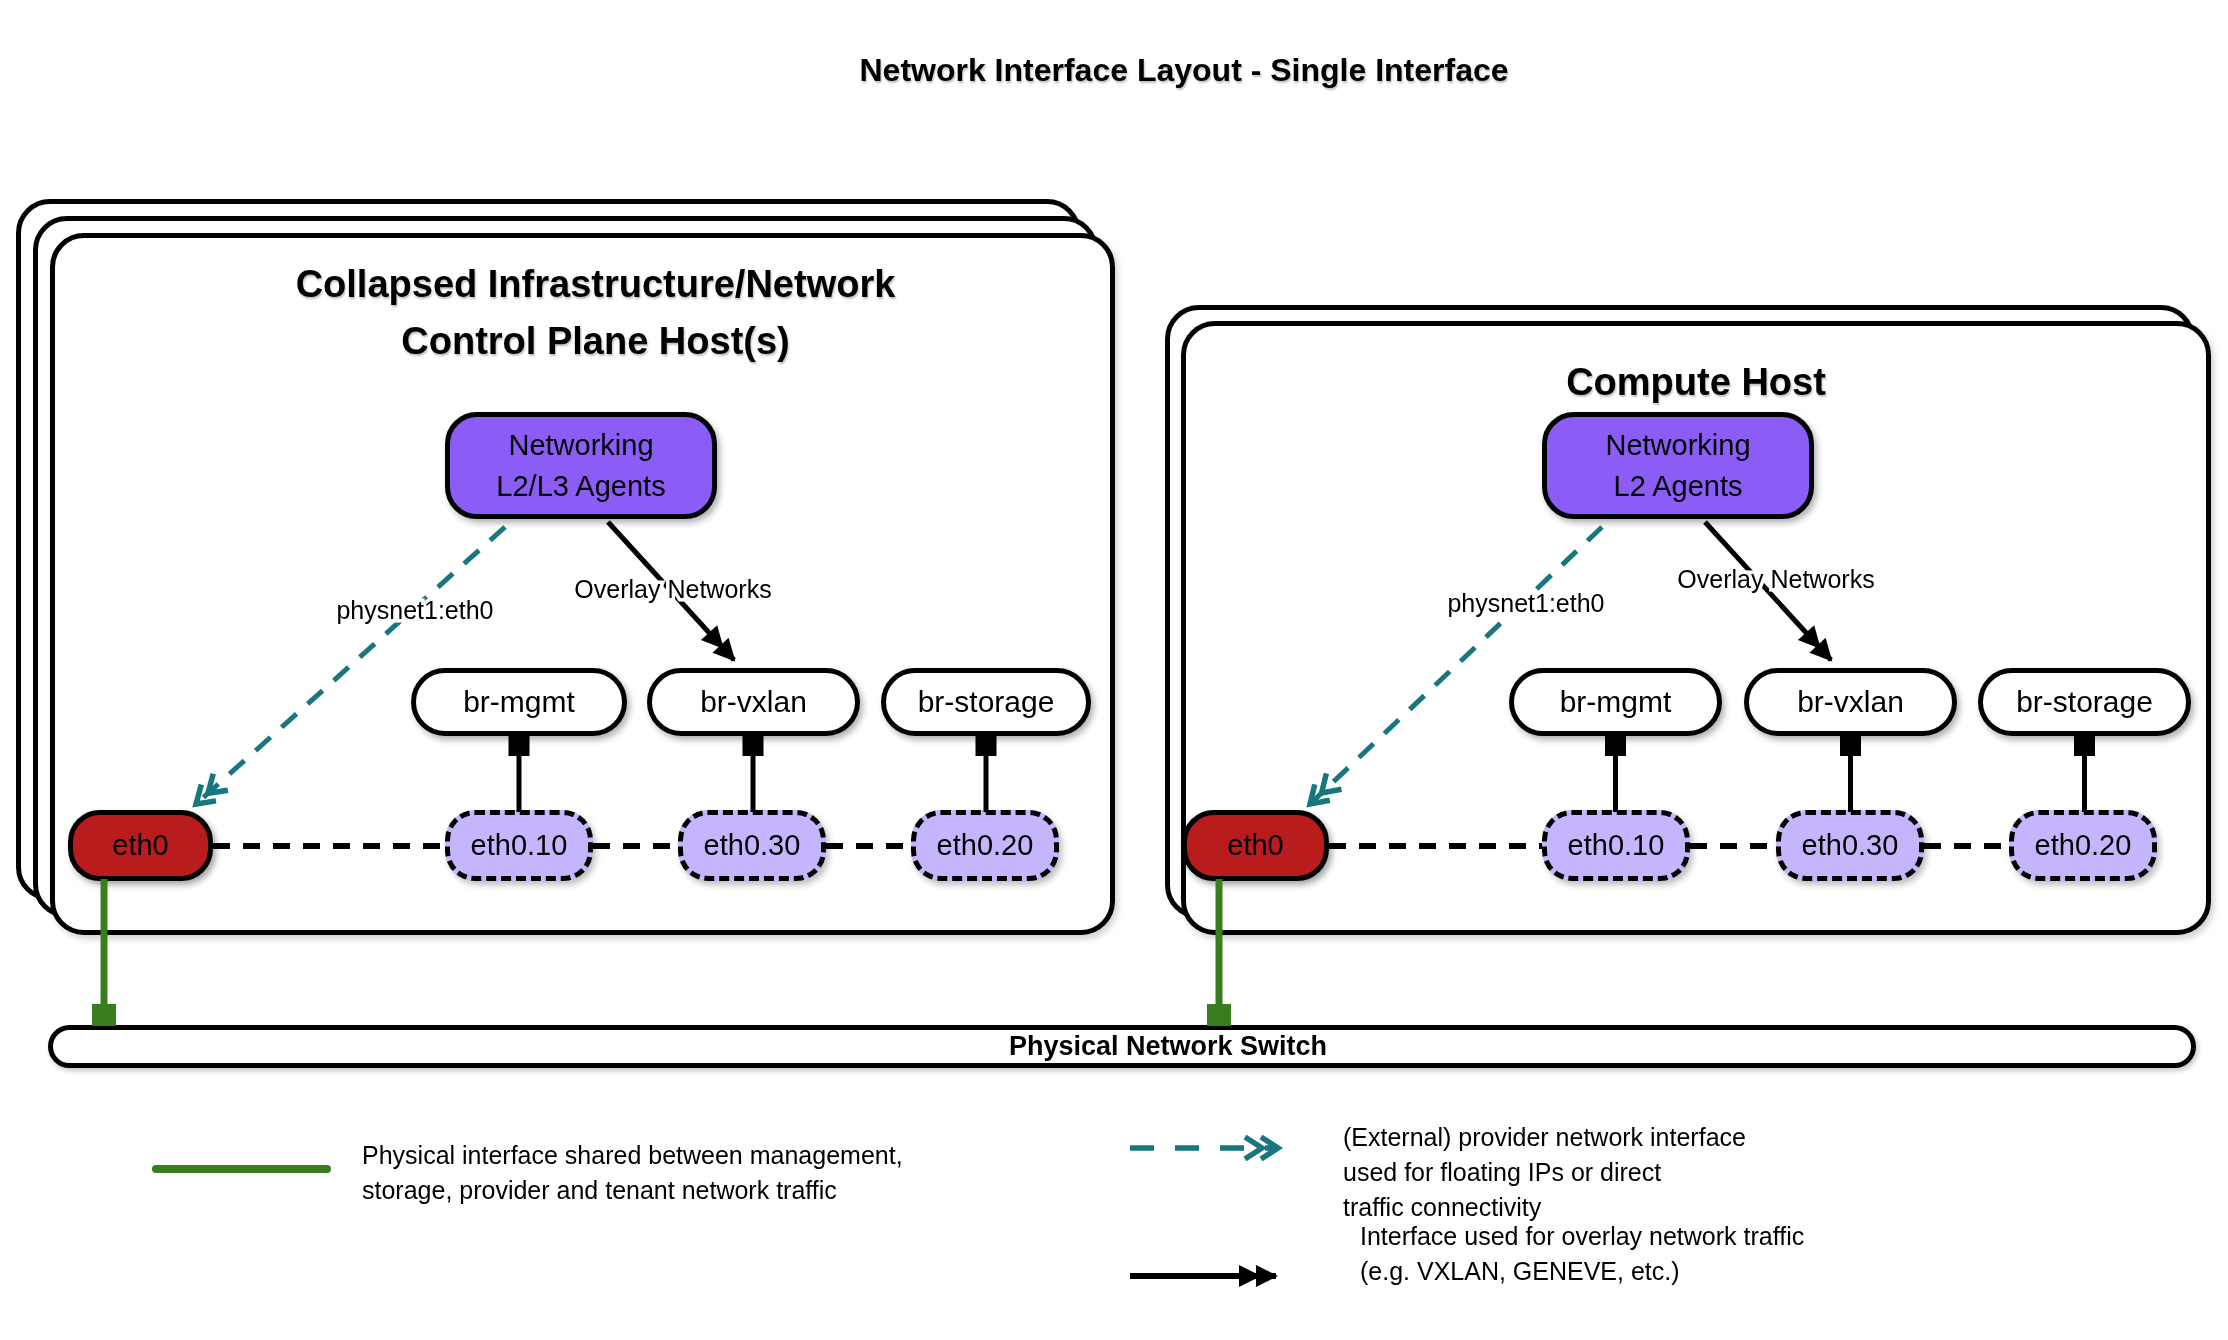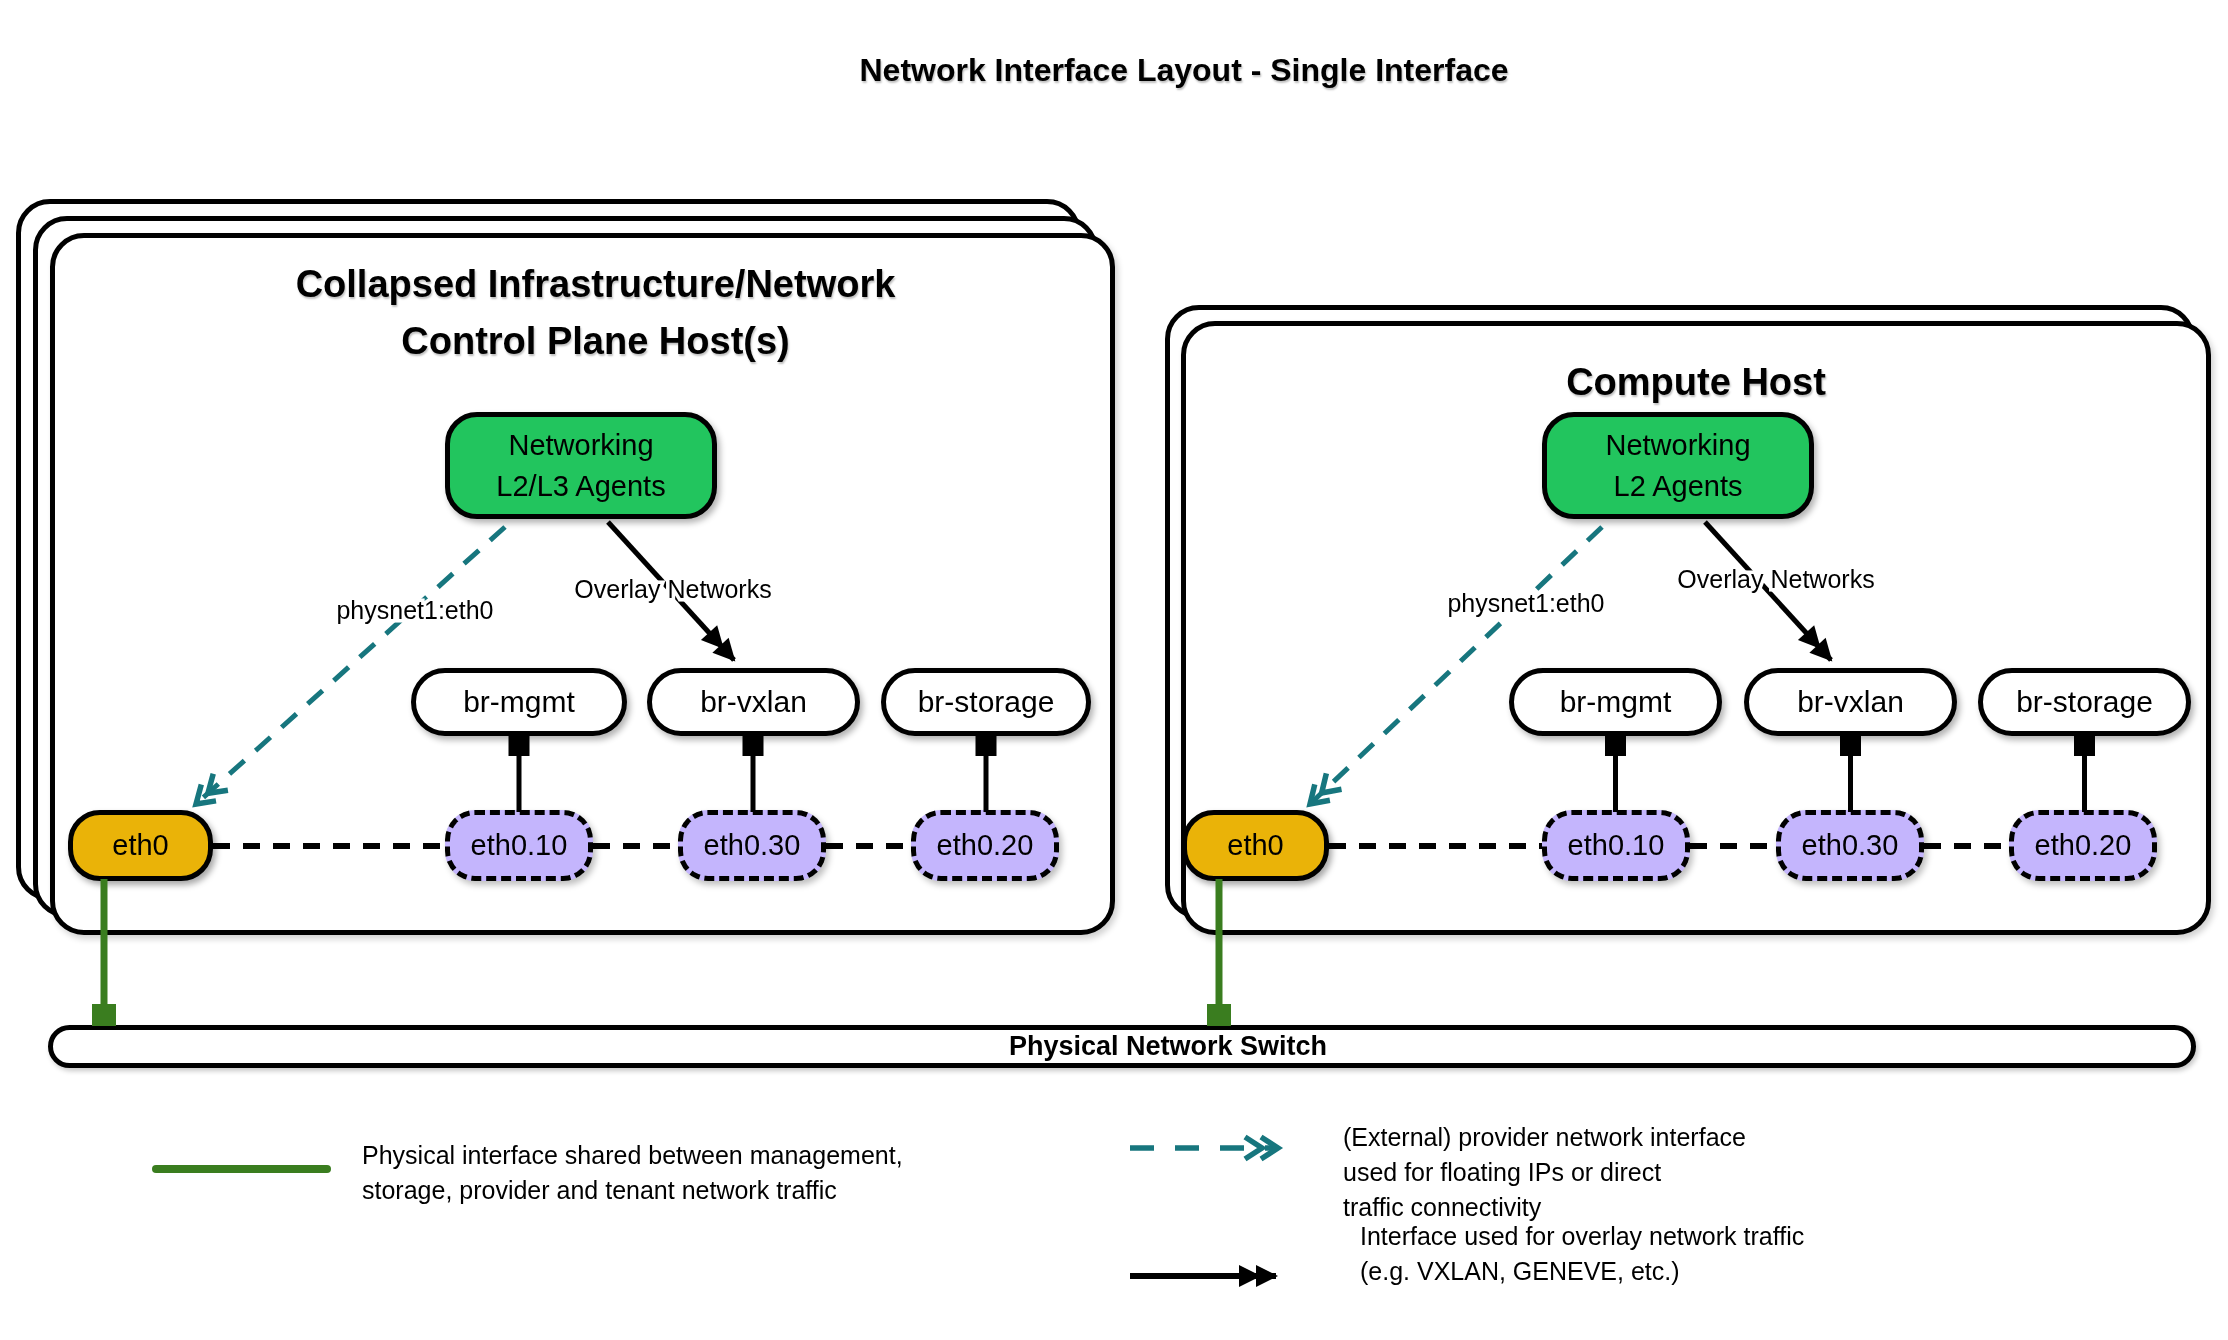--- a/index.html
+++ b/index.html
@@ -13,31 +13,31 @@
   }
   .host-layer {
     position:absolute; border:5px solid #000; border-radius:34px; background:#fff; box-sizing:border-box;
   }
   .host-front { box-shadow:3px 4px 6px rgba(0,0,0,0.18); }
   .host-title {
     position:absolute; text-align:center; font-weight:700; font-size:38px; line-height:57px;
     text-shadow:1px 2px 2px rgba(0,0,0,0.25);
   }
   .agent {
-    position:absolute; background:#22c55e; border:5px solid #000; border-radius:32px; box-sizing:border-box;
+    position:absolute; background:#8b5cf6; border:5px solid #000; border-radius:32px; box-sizing:border-box;
     display:flex; flex-direction:column; align-items:center; justify-content:center;
     font-size:29px; line-height:41px; box-shadow:3px 4px 6px rgba(0,0,0,0.30);
   }
   .pill {
     position:absolute; background:#fff; border:5px solid #000; border-radius:37px; box-sizing:border-box;
     height:68px; display:flex; align-items:center; justify-content:center; font-size:30px;
     box-shadow:3px 4px 6px rgba(0,0,0,0.30);
   }
   .eth {
-    position:absolute; background:#eab308; border:5px solid #000; border-radius:32px; box-sizing:border-box;
+    position:absolute; background:#b91c1c; border:5px solid #000; border-radius:32px; box-sizing:border-box;
     height:71px; display:flex; align-items:center; justify-content:center; font-size:29px;
     box-shadow:3px 4px 6px rgba(0,0,0,0.35);
   }
   .vlan {
     position:absolute; background:#c4b5fd; border:5px dashed #000; border-radius:30px; box-sizing:border-box;
     height:71px; width:148px; display:flex; align-items:center; justify-content:center; font-size:29px;
     box-shadow:3px 4px 6px rgba(0,0,0,0.25);
   }
   .switch {
     position:absolute; left:48px; top:1025px; width:2148px; height:43px;

